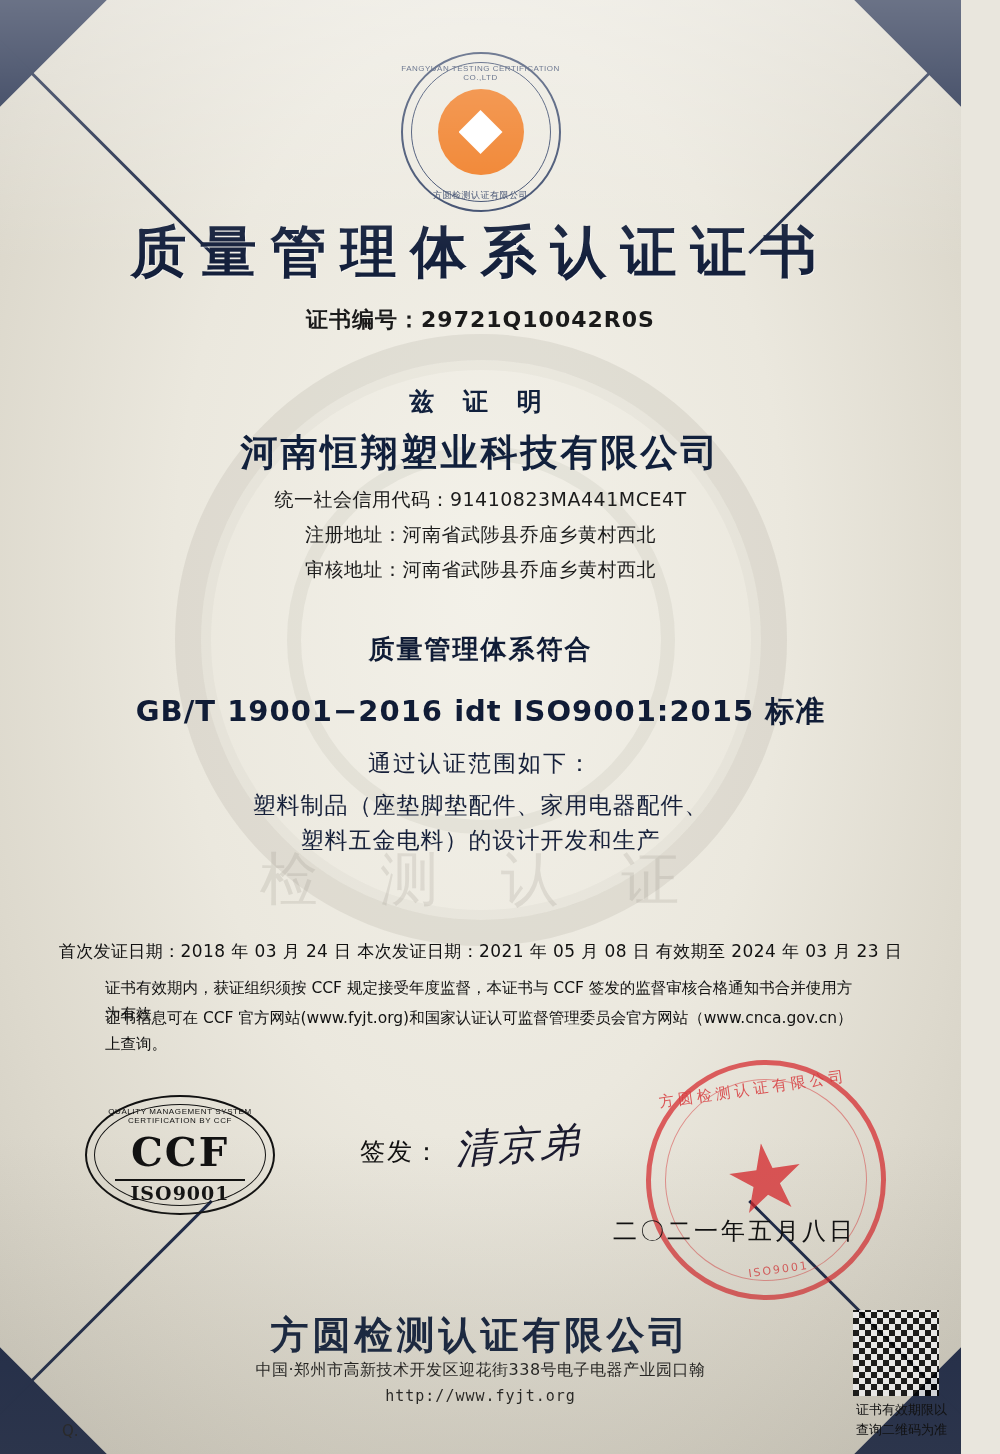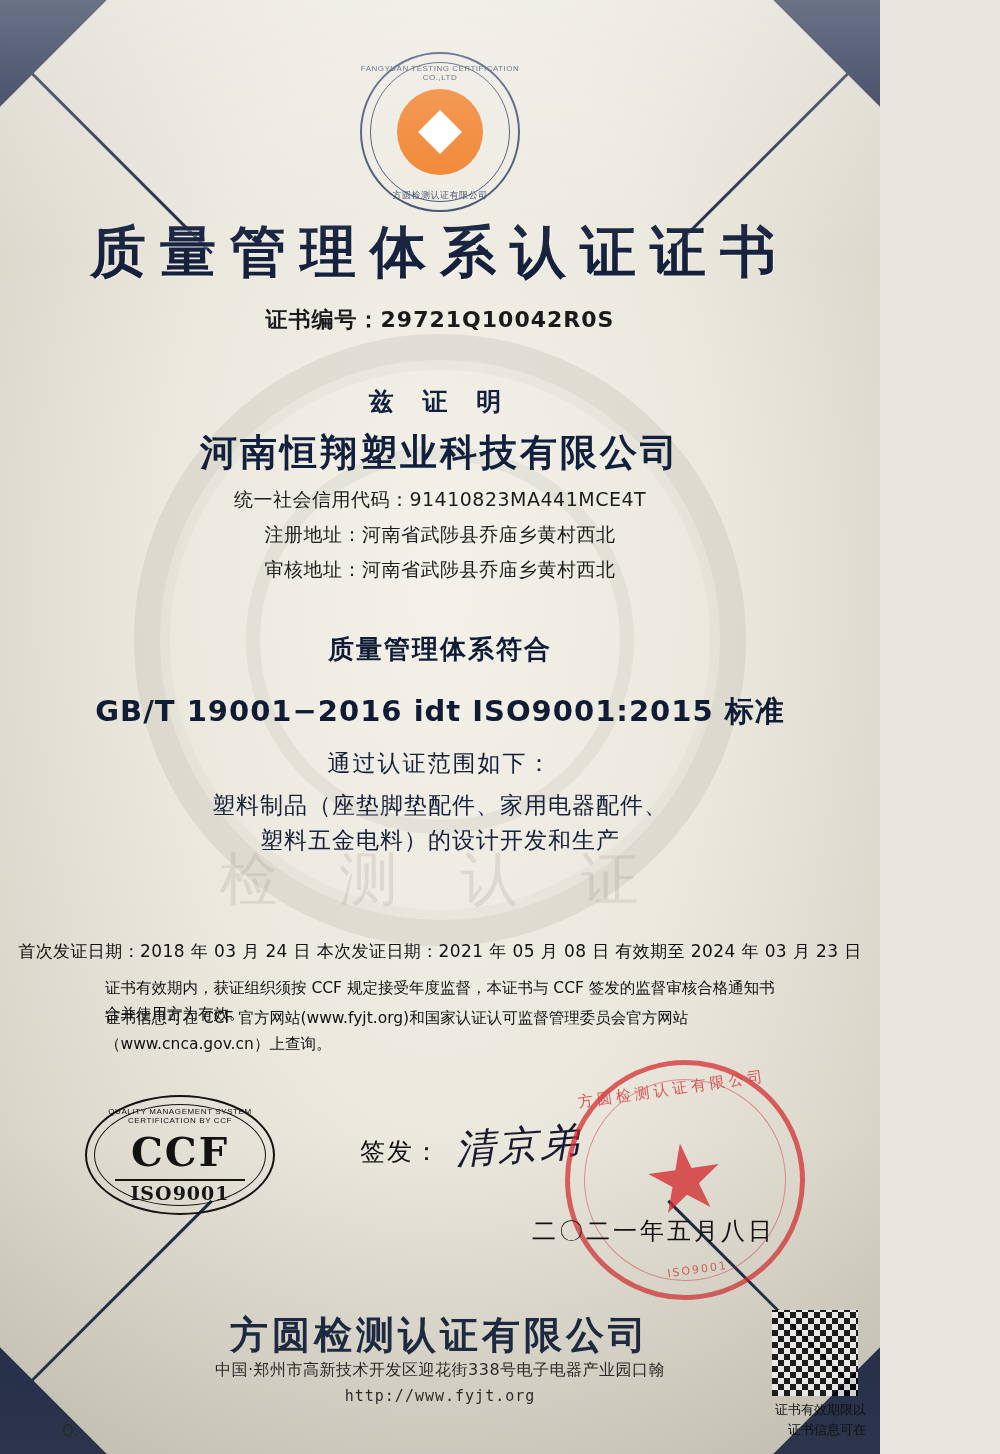--- a/index.html
+++ b/index.html
@@ -4,21 +4,21 @@
 <style>
   html,body{margin:0;padding:0;}
   body{
     width:1000px;height:1454px;
     background:#e9e6dd;
     font-family:"Liberation Sans", sans-serif;
     overflow:hidden;
   }
   #cert{
     position:relative;
-    width:880px;height:1454px;
+    width:961px;height:1454px;
     background:
       radial-gradient(ellipse at 50% 40%, #f3f1e9 0%, #ebe8de 45%, #ddd9cd 75%, #cfcbbf 100%);
     overflow:hidden;
   }
   
   #cert:before{
     content:"";position:absolute;inset:0;
     background:
       linear-gradient(180deg, rgba(255,255,255,.35) 0%, rgba(255,255,255,0) 18%),
       linear-gradient(0deg, rgba(120,115,100,.18) 0%, rgba(255,255,255,0) 22%);
@@ -324,17 +324,17 @@
     <div class="ring-text-b">ISO9001</div>
   </div>
 
   <div class="footer-org">方圆检测认证有限公司</div>
   <div class="footer-addr">中国·郑州市高新技术开发区迎花街338号电子电器产业园口翰</div>
   <div class="footer-url">http://www.fyjt.org</div>
 
   <div class="qr"></div>
   <div class="qr-note">
     <div>证书有效期限以</div>
-    <div>证书信息可在</div>
+    <div>查询二维码为准</div>
   </div>
 
   <div class="corner-mark">Q.</div>
 </div>
 
 </body></html>

